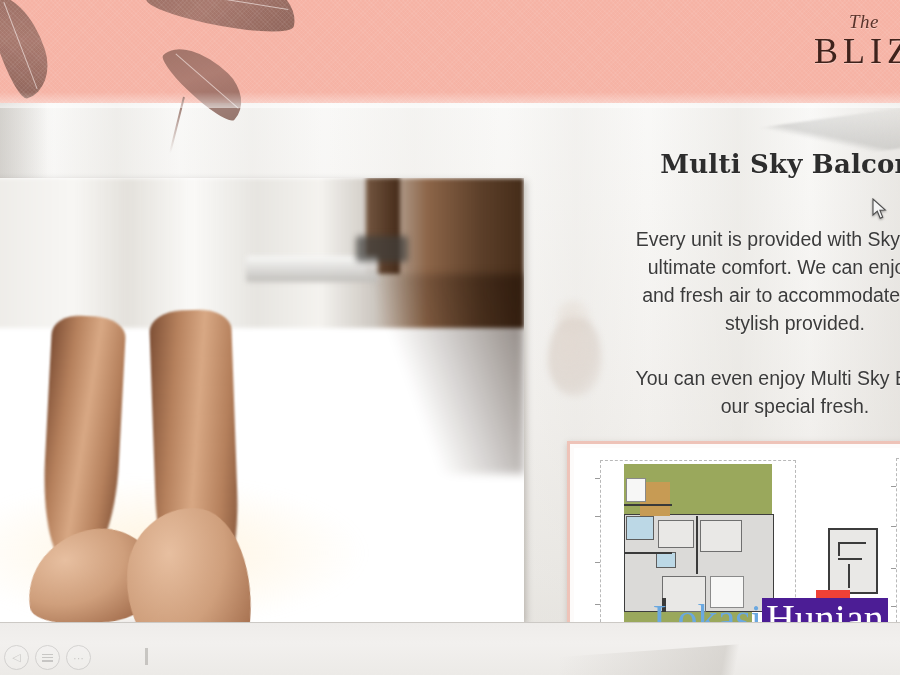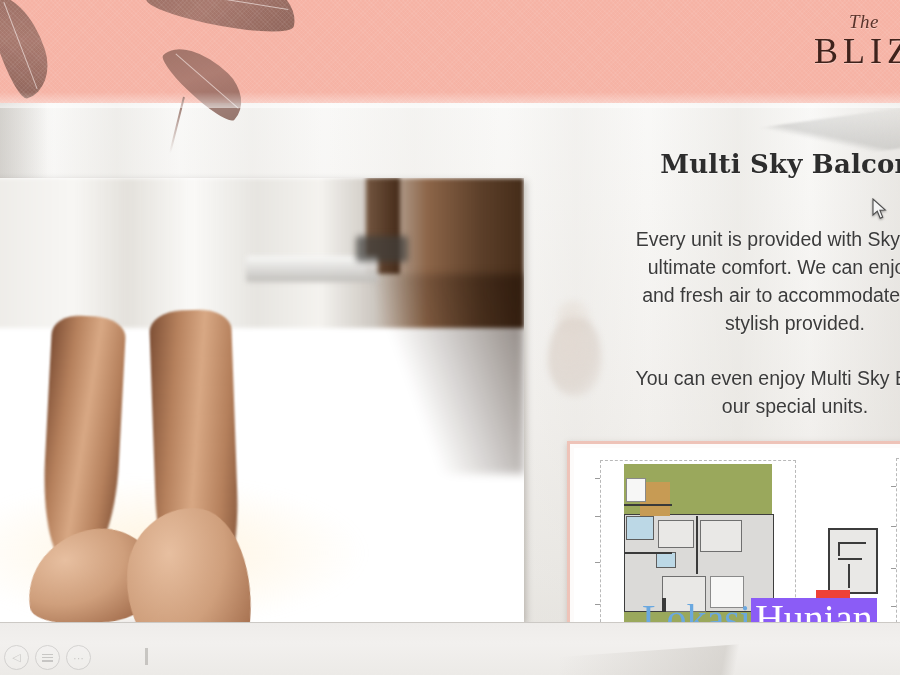--- a/index.html
+++ b/index.html
@@ -393,24 +393,24 @@
     position: absolute;
     left: 68px; top: 150px;
     display: flex;
     align-items: baseline;
     font-family: "Liberation Serif", serif;
     font-size: 40px;
     line-height: 1;
     white-space: nowrap;
     user-select: none;
   }
-  .wm-a { color: #6aa8e0; }
+  .wm-a { color: #6aa8e0; margin-left: 11px; }
   .wm-b {
     color: #ffffff;
-    background: #8b5cf6;
+    background: #4c1d95;
     padding: 1px 4px 3px 4px;
   }
 
   
   .controls {
     position: absolute;
     left: 4px; top: 645px;
     display: flex;
     align-items: center;
     gap: 6px;
@@ -508,21 +508,21 @@
     <h1 class="headline">Multi Sky Balcon</h1>
     <div class="body-block">
       <p>
         <span>Every unit is provided with Sky Balco</span><br>
         <span>ultimate comfort. We can enjoy na</span><br>
         <span>and fresh air to accommodate healt</span><br>
         <span>stylish provided.</span>
       </p>
       <p>
         <span>You can even enjoy Multi Sky Balcon</span><br>
-        <span>our special units.</span>
+        <span>our special fresh.</span>
       </p>
     </div>
   </div>
 
   <div class="fp-panel">
     <div class="fp-inner">
 
       <div class="plan planA">
         <div class="dim-frame planA-frame"></div>
         <div class="pa-green-top"></div>

